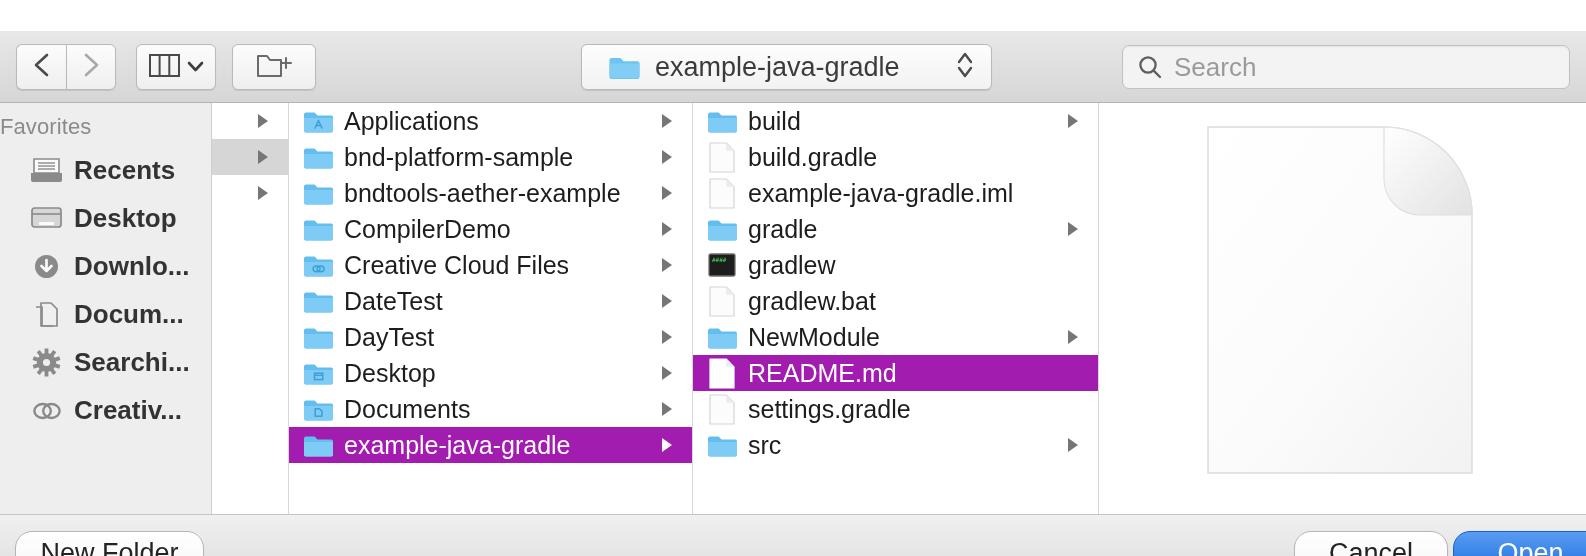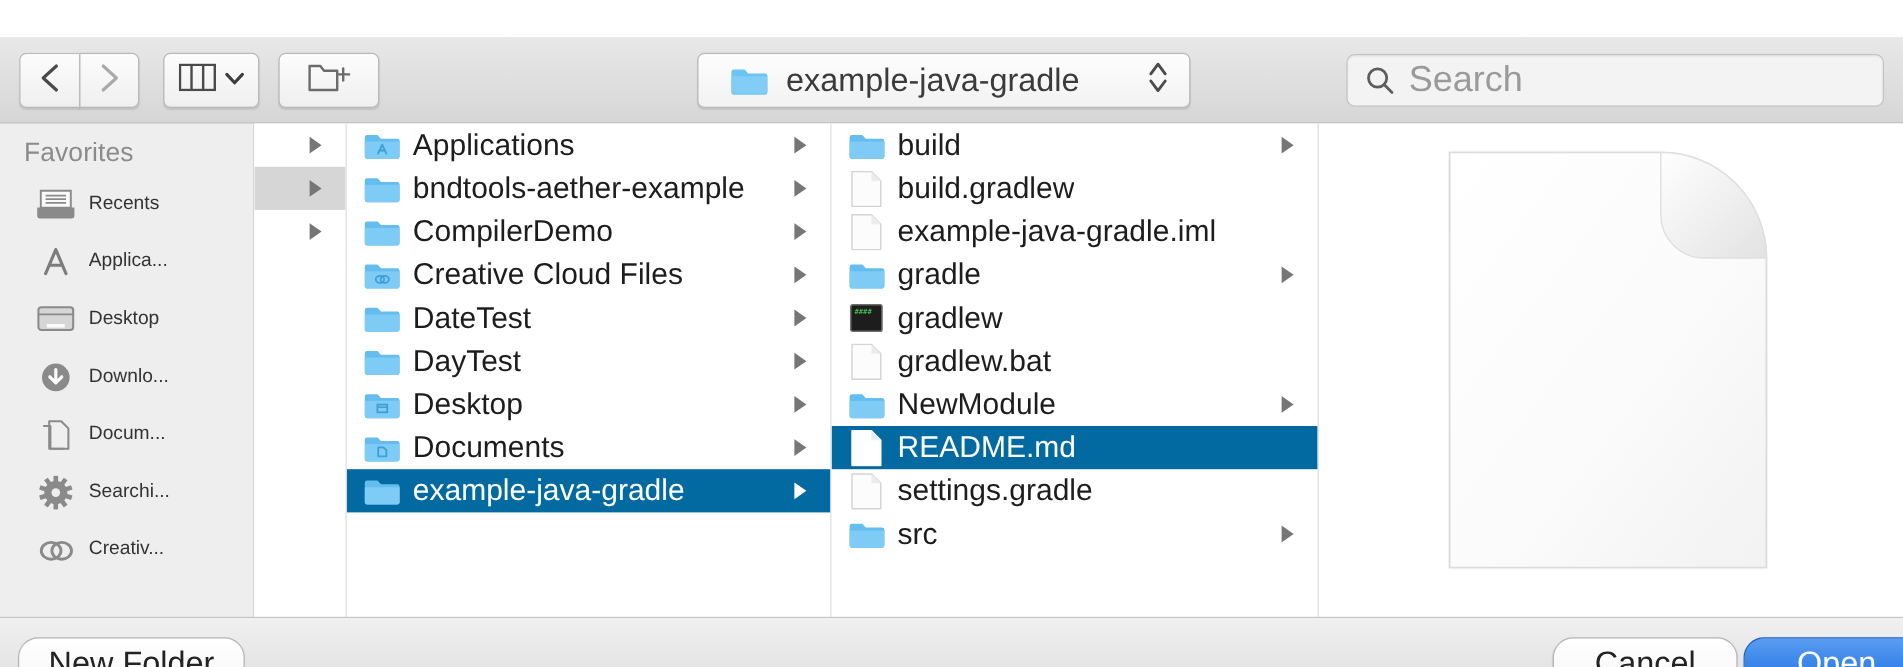--- a/index.html
+++ b/index.html
@@ -54,60 +54,61 @@
   #path-popup .pp-stepper { position: absolute; right: 17px; top: 50%; transform: translateY(-50%); }
 
   #search-field {
     position: absolute; left: 1122px; top: 14px; width: 448px; height: 44px;
     background: #f3f3f3;
     border: 1px solid #c2c2c2; border-radius: 7px;
     box-shadow: inset 0 1px 2px rgba(0,0,0,.06);
     display: flex; align-items: center; cursor: text;
   }
   #search-field .sf-icon { margin-left: 14px; display: flex; }
-  #search-field .sf-placeholder { margin-left: 11px; font-size: 30px; color: #9a9a9a; }
+  #search-field .sf-placeholder { margin-left: 11px; font-size: 26px; color: #9a9a9a; }
 
   
   #body-area { flex: 1 1 auto; display: flex; min-height: 0; position: relative; }
 
   
   #sidebar {
     flex: 0 0 212px; width: 212px;
     background: #eeeeee;
     border-right: 1px solid #d0d0d0;
     padding-top: 11px;
     overflow: hidden;
   }
   #sidebar-header {
-    font-size: 22px; color: #8b8b8b; padding-left: 20px; padding-bottom: 6px;
+    font-size: 22px; color: #8b8b8b; padding-left: 0; padding-bottom: 6px;
     letter-spacing: .1px;
   }
   .sb-item {
     height: 48px; display: flex; align-items: center;
     padding-left: 26px; cursor: default;
   }
   .sb-item .sb-icon { flex: 0 0 40px; display: flex; align-items: center; justify-content: center; }
   .sb-item .sb-label {
-    margin-left: 8px; font-size: 16px; color: #333; white-space: nowrap;
+    margin-left: 8px; font-size: 26px; color: #333; white-space: nowrap;
     overflow: hidden;
+    font-weight: bold;
   }
 
   
   #columns { flex: 1 1 auto; display: flex; background: #fff; min-width: 0; }
   .col { position: relative; border-right: 1px solid #d7d7d7; background: #fff; overflow: hidden; }
   #col-0 { flex: 0 0 77px; }
   #col-1 { flex: 0 0 404px; }
   #col-2 { flex: 0 0 406px; }
   #col-preview { flex: 1 1 auto; border-right: none; background: #fff; position: relative; }
 
   .row {
     height: 36px; display: flex; align-items: center; cursor: default;
     font-size: 25px; color: #1d1d1d; white-space: nowrap;
   }
-  .row.sel  { background: #0369a1; color: #fff; }
+  .row.sel  { background: #a21caf; color: #fff; }
   .row.gray { background: #d6d6d6; }
   .row .r-icon { flex: 0 0 auto; display: flex; align-items: center; justify-content: center; width: 34px; }
   .row .r-label { margin-left: 9px; overflow: hidden; }
   .row .r-arrow { margin-left: auto; flex: 0 0 auto; display: flex; align-items: center; padding-right: 8px; }
   .row .r-arrow.empty { visibility: hidden; }
 
   
   #col-0 .row { padding-right: 10px; justify-content: flex-end; }
   #col-1 .row { padding-left: 12px; padding-right: 10px; }
   #col-2 .row { padding-left: 12px; padding-right: 10px; }
@@ -222,28 +223,20 @@
             <span class="sb-icon">
               <svg width="33" height="29" viewBox="0 0 33 29">
                 <path d="M4 3 h25 v14 h-25 Z" fill="#fafafa" stroke="#8a8a8a" stroke-width="1.6"></path>
                 <line x1="8" y1="7" x2="25" y2="7" stroke="#8a8a8a" stroke-width="1.4"></line>
                 <line x1="8" y1="10" x2="25" y2="10" stroke="#8a8a8a" stroke-width="1.4"></line>
                 <line x1="8" y1="13" x2="25" y2="13" stroke="#8a8a8a" stroke-width="1.4"></line>
                 <path d="M1 17 h31 v7 a2 2 0 0 1 -2 2 h-27 a2 2 0 0 1 -2 -2 Z" fill="#8a8a8a"></path>
               </svg>
             </span>
             <span class="sb-label">Recents</span>
-          </div>
-          <div class="sb-item">
-            <span class="sb-icon">
-              <svg width="33" height="29" viewBox="0 0 33 29">
-                <path d="M16.5 4 L8 24 M16.5 4 L25 24 M11.5 17 h10" fill="none" stroke="#7c7c7c" stroke-width="2.6" stroke-linecap="round"></path>
-              </svg>
-            </span>
-            <span class="sb-label">Applica...</span>
           </div>
           <div class="sb-item">
             <span class="sb-icon">
               <svg width="33" height="29" viewBox="0 0 33 29">
                 <rect x="2" y="4" width="29" height="19" rx="2.5" fill="#d6d6d6" stroke="#8a8a8a" stroke-width="1.7"></rect>
                 <line x1="2" y1="10" x2="31" y2="10" stroke="#8a8a8a" stroke-width="1.6"></line>
                 <rect x="9" y="18" width="15" height="3" fill="#fbfbfb"></rect>
               </svg>
             </span>
             <span class="sb-label">Desktop</span>
@@ -393,20 +386,34 @@
               </svg>
             </span>
           </div>
           <div class="row">
             <span class="r-icon">
               <svg width="31" height="25" viewBox="0 0 31 25">
                 <path d="M1 5.5 a2 2 0 0 1 2-2 h8.6 l2.9 3.1 h13.5 a2 2 0 0 1 2 2 v12.9 a2 2 0 0 1 -2 2 h-25 a2 2 0 0 1 -2 -2 Z" fill="#63bdee"></path>
                 <path d="M1 9 h29 v12.5 a2 2 0 0 1 -2 2 h-25 a2 2 0 0 1 -2 -2 Z" fill="#7ecbf6"></path>
               </svg>
             </span>
+            <span class="r-label">bnd-platform-sample</span>
+            <span class="r-arrow">
+              <svg width="15" height="18" viewBox="0 0 15 18">
+                <polygon points="3,2 13,9 3,16" fill="#767676"></polygon>
+              </svg>
+            </span>
+          </div>
+          <div class="row">
+            <span class="r-icon">
+              <svg width="31" height="25" viewBox="0 0 31 25">
+                <path d="M1 5.5 a2 2 0 0 1 2-2 h8.6 l2.9 3.1 h13.5 a2 2 0 0 1 2 2 v12.9 a2 2 0 0 1 -2 2 h-25 a2 2 0 0 1 -2 -2 Z" fill="#63bdee"></path>
+                <path d="M1 9 h29 v12.5 a2 2 0 0 1 -2 2 h-25 a2 2 0 0 1 -2 -2 Z" fill="#7ecbf6"></path>
+              </svg>
+            </span>
             <span class="r-label">bndtools-aether-example</span>
             <span class="r-arrow">
               <svg width="15" height="18" viewBox="0 0 15 18">
                 <polygon points="3,2 13,9 3,16" fill="#767676"></polygon>
               </svg>
             </span>
           </div>
           <div class="row">
             <span class="r-icon">
               <svg width="31" height="25" viewBox="0 0 31 25">
@@ -526,21 +533,21 @@
               </svg>
             </span>
           </div>
           <div class="row">
             <span class="r-icon">
               <svg width="26" height="31" viewBox="0 0 26 31">
                 <path d="M1 1 h16.2 l7.8 7.8 v21.2 h-24 Z" fill="#fcfcfc" stroke="#d4d4d4" stroke-width="1.2" stroke-linejoin="round"></path>
                 <path d="M17.2 1 v7.8 h7.8 Z" fill="#ececec"></path>
               </svg>
             </span>
-            <span class="r-label">build.gradlew</span>
+            <span class="r-label">build.gradle</span>
             <span class="r-arrow empty">
               <svg width="15" height="18" viewBox="0 0 15 18">
                 <polygon points="3,2 13,9 3,16" fill="#767676"></polygon>
               </svg>
             </span>
           </div>
           <div class="row">
             <span class="r-icon">
               <svg width="26" height="31" viewBox="0 0 26 31">
                 <path d="M1 1 h16.2 l7.8 7.8 v21.2 h-24 Z" fill="#fcfcfc" stroke="#d4d4d4" stroke-width="1.2" stroke-linejoin="round"></path>

